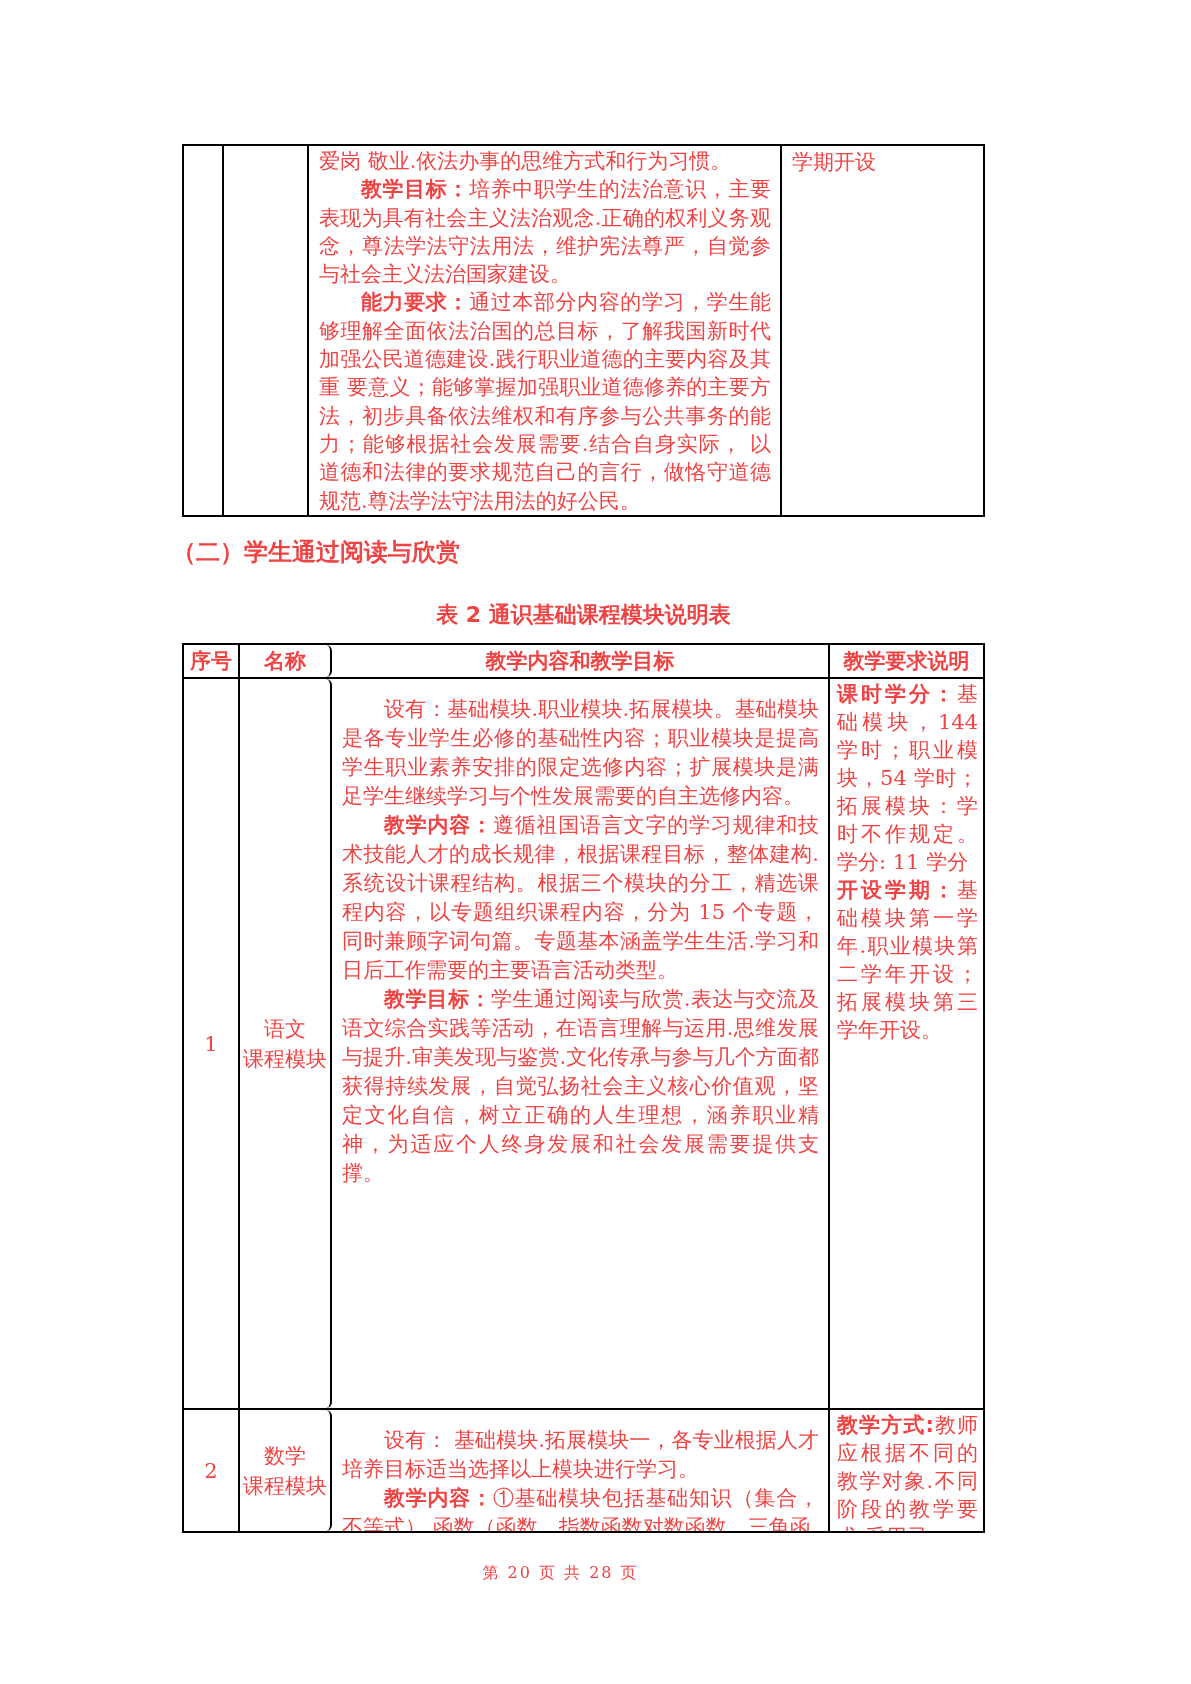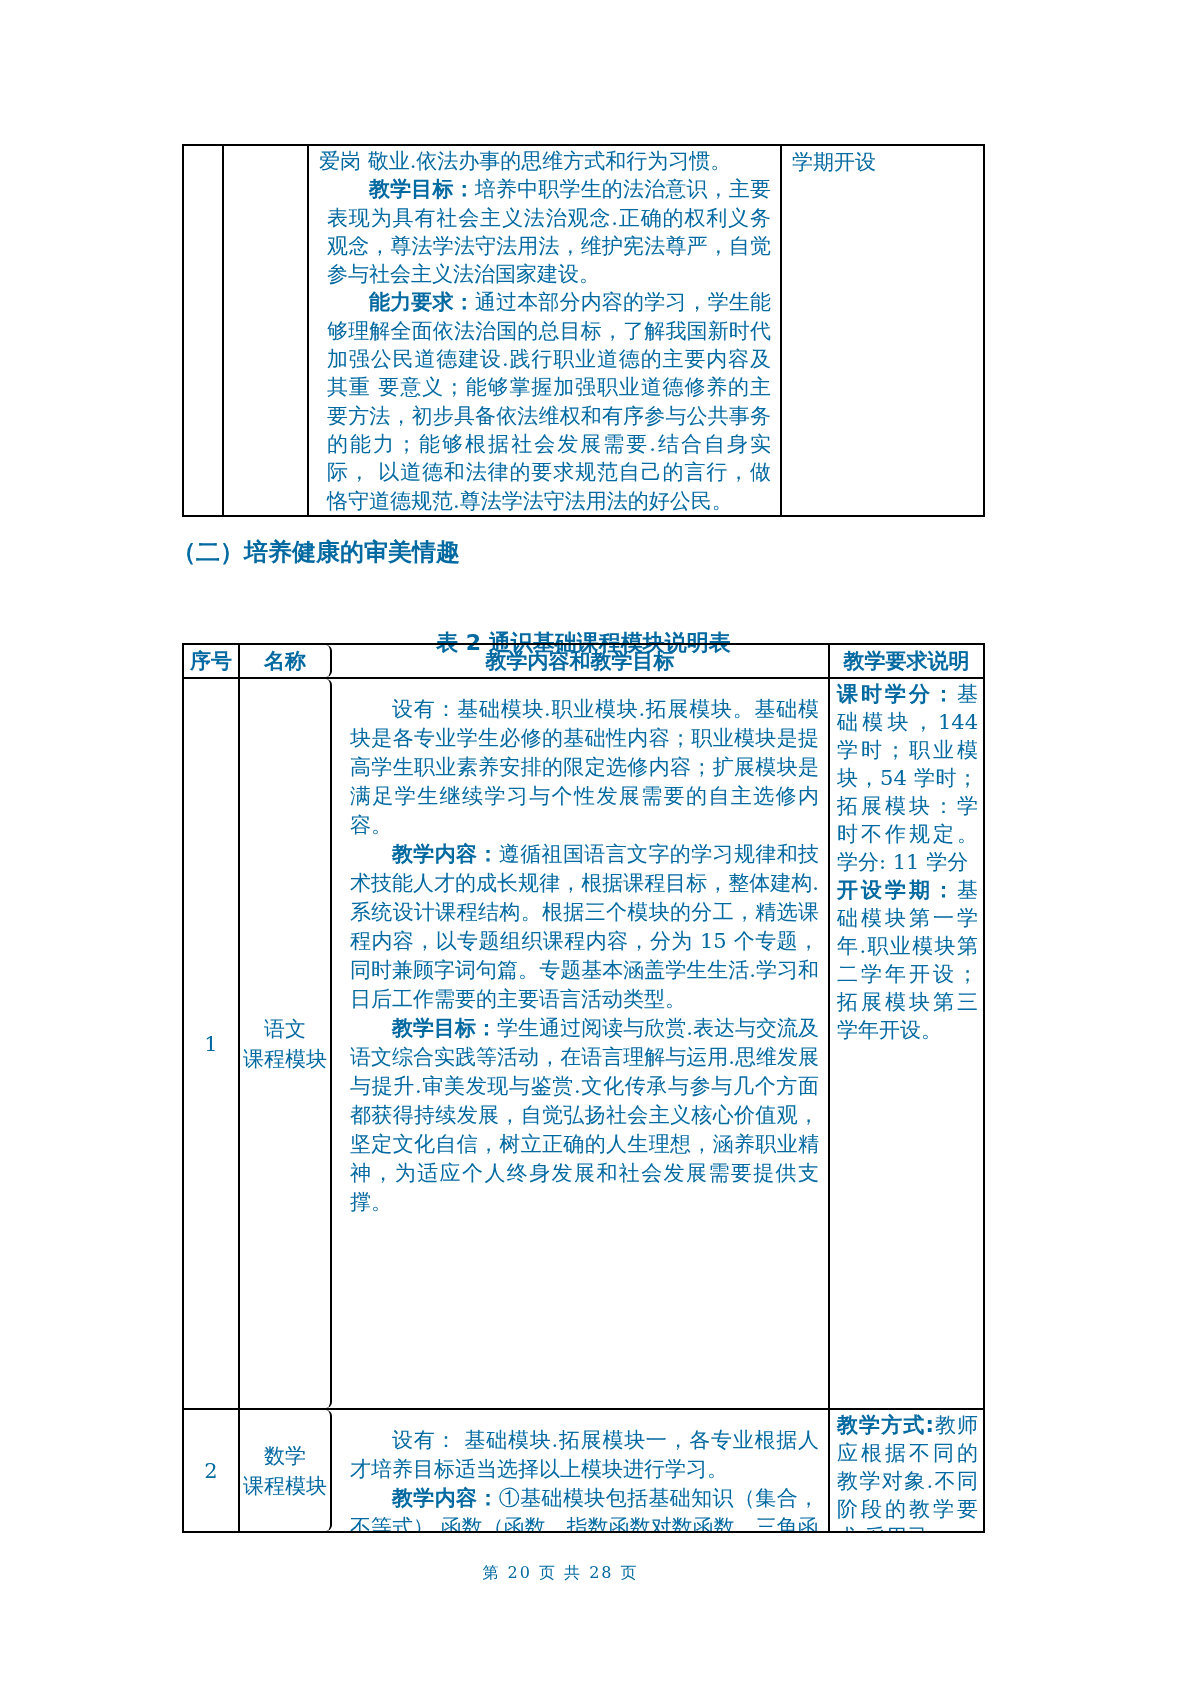--- a/index.html
+++ b/index.html
@@ -1,45 +1,45 @@
 <!DOCTYPE html>
 <html><head>
 <meta charset="utf-8">
 <style>
   html,body { margin:0; padding:0; background:#888; }
   .page {
     position:relative; width:1191px; height:1684px; margin:0 auto;
-    background:#ffffff; color:#0369a1;
+    background:#ffffff; color:#ef4444;
     font-family:"DejaVu Serif", serif;
     overflow:hidden;
   }
   
   .body-text { font-size:21px; text-align:justify; }
   .para { margin:0; }
-  .ind { text-indent:2em;margin-left:8px; }
+  .ind { text-indent:2em; }
   .lbl { font-family:"DejaVu Sans", sans-serif; font-weight:700; }
 
   
   .ttable {
     position:absolute; left:182px; top:144px; width:803px; height:373px;
     border:2px solid #000; box-sizing:border-box; display:flex;
   }
   .ttable .cell { box-sizing:border-box; border-right:2px solid #000; height:100%; }
   .tt-c1 { width:40px; }
   .tt-c2 { width:85px; }
   .tt-c3 { width:473px; padding:1px 9px 0 10px; line-height:28.3px; overflow:hidden; }
   .tt-c4 { flex:1; border-right:none !important; padding:2px 6px 0 10px; line-height:28.3px; }
 
   
   .sec-heading {
     position:absolute; left:172px; top:536px;
     font-family:"DejaVu Sans", sans-serif; font-weight:700; font-size:24px;
   }
   .tbl-caption {
-    position:absolute; left:182px; top:628px; width:803px; text-align:center;
+    position:absolute; left:182px; top:600px; width:803px; text-align:center;
     font-family:"DejaVu Sans", sans-serif; font-weight:700; font-size:22px;
   }
 
   
   .t2 {
     position:absolute; left:182px; top:643px; width:803px; height:890px;
     border:2px solid #000; box-sizing:border-box; display:flex; flex-direction:column;
   }
   .t2 .trow { display:flex; width:100%; box-sizing:border-box; }
   .t2-header { height:34px; border-bottom:2px solid #000; }
@@ -76,21 +76,21 @@
     <div class="cell tt-c3 body-text">
       <p class="para"><span>爱岗 敬业.依法办事的思维方式和行为习惯。</span></p>
       <p class="para ind"><b class="lbl">教学目标：</b><span>培养中职学生的法治意识，主要表现为具有社会主义法治观念.正确的权利义务观念，尊法学法守法用法，维护宪法尊严，自觉参与社会主义法治国家建设。</span></p>
       <p class="para ind"><b class="lbl">能力要求：</b><span>通过本部分内容的学习，学生能够理解全面依法治国的总目标，了解我国新时代加强公民道德建设.践行职业道德的主要内容及其重 要意义；能够掌握加强职业道德修养的主要方法，初步具备依法维权和有序参与公共事务的能力；能够根据社会发展需要.结合自身实际， 以道德和法律的要求规范自己的言行，做恪守道德规范.尊法学法守法用法的好公民。</span></p>
     </div>
     <div class="cell tt-c4 body-text">
       <span>学期开设</span>
     </div>
   </div>
 
-  <div class="sec-heading">（二）培养健康的审美情趣</div>
+  <div class="sec-heading">（二）学生通过阅读与欣赏</div>
 
   <div class="tbl-caption">表 2 通识基础课程模块说明表</div>
 
   <div class="t2">
 
     <div class="trow t2-header">
       <div class="cell c-no">序号</div>
       <div class="cell c-name">名称</div>
       <div class="cell c-cont">教学内容和教学目标</div>
       <div class="cell c-req">教学要求说明</div>

